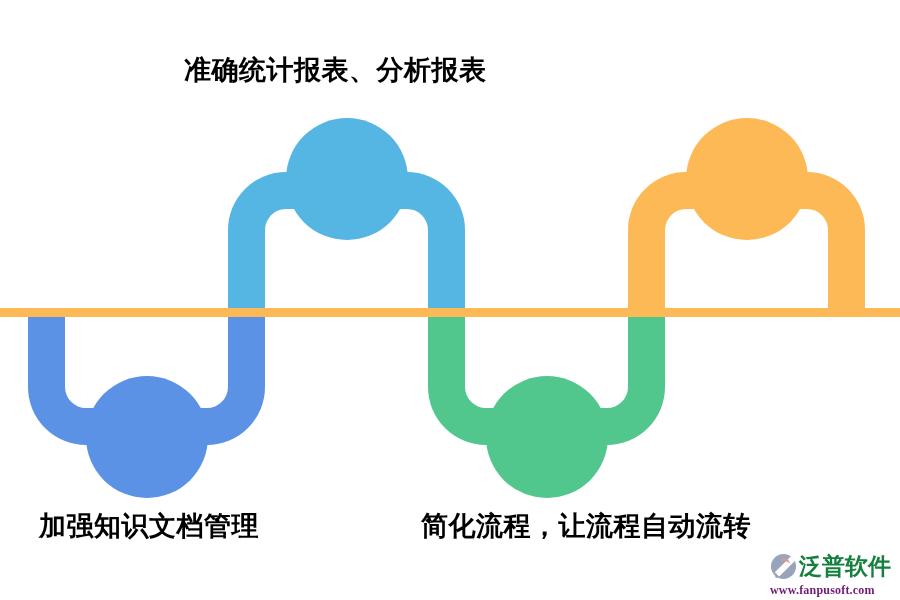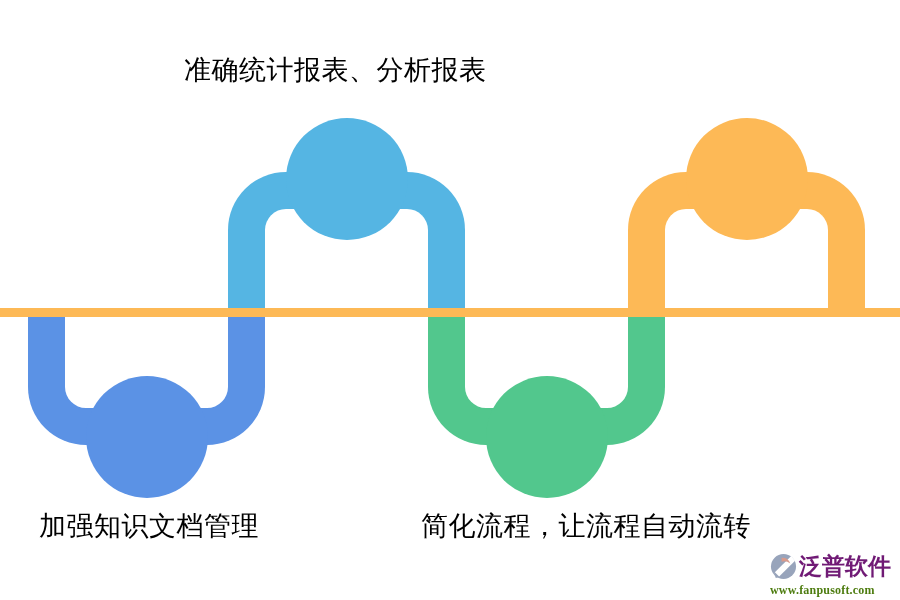--- a/index.html
+++ b/index.html
@@ -24,21 +24,21 @@
   .t3{left:428px;}
   .t4{left:628px;}
   .baseline{position:absolute;left:0;top:308px;width:900px;height:9px;z-index:3;}
   .node{position:absolute;width:122px;height:122px;border-radius:50%;z-index:4;}
   .c1{left:86px;top:376px;}
   .c2{left:286px;top:118px;}
   .c3{left:486px;top:376px;}
   .c4{left:686px;top:118px;}
   
   .lbl{
-    position:absolute;font-size:27px;line-height:31px;font-weight:normal;color:#000;
+    position:absolute;font-size:27px;line-height:31px;font-weight:bold;color:#000;
     white-space:nowrap;z-index:5;letter-spacing:0.5px;
   }
   .lbl-tl{left:184px;top:55px;}
   .lbl-tr{left:621px;top:55px;}
   .lbl-bl{left:39px;top:511px;}
   .lbl-bc{left:421px;top:511px;}
   
   .wm{position:absolute;left:770px;top:551px;z-index:6;width:128px;}
   .wm-row{display:flex;align-items:center;}
   .wm-logo{width:27px;height:27px;flex:0 0 auto;margin-right:2px;}
@@ -68,18 +68,18 @@
   <div class="node c4" style="background-color: rgb(253, 185, 86);"></div>
 
   <div class="wm">
     <div class="wm-row">
       <svg class="wm-logo" viewBox="0 0 28 28" xmlns="http://www.w3.org/2000/svg">
         <circle cx="14" cy="14" r="13" fill="#98A4BB"></circle>
         <path d="M4 21 L22 3 L26 8 L9 25 Z" fill="#ffffff"></path>
         <path d="M12 5 a8 8 0 0 1 9 6 a10 10 0 0 0 -9 -2 Z" fill="#D89A8C"></path>
         <path d="M3 18 L10 25 L6 26 Z" fill="#98A4BB"></path>
       </svg>
-      <span class="wm-brand" style="color: #701a75;">泛普软件</span>
+      <span class="wm-brand" style="color: #15803d;">泛普软件</span>
     </div>
-    <div class="wm-url" style="color: #4d7c0f;">www.fanpusoft.com</div>
+    <div class="wm-url" style="color: #701a75;">www.fanpusoft.com</div>
   </div>
 
 </div>
 
 </body></html>

